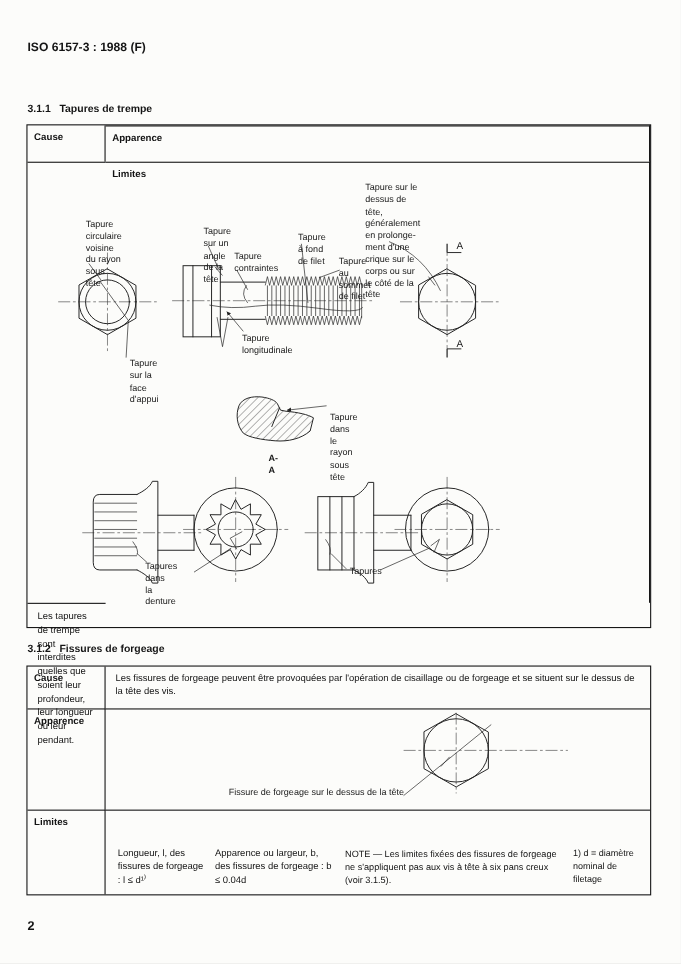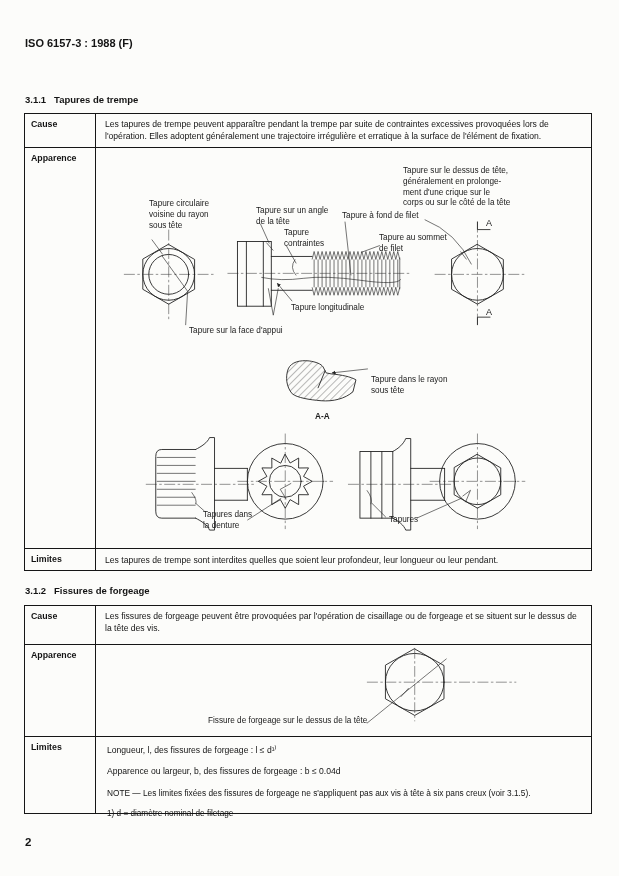--- a/index.html
+++ b/index.html
@@ -9,42 +9,41 @@
   .doc-header{font-weight:bold;font-size:11px;white-space:pre;}
   .sec-head{font-weight:bold;font-size:9.5px;white-space:pre;}
   .spec-table{position:absolute;left:24px;width:568px;border:1.6px solid #161616;box-sizing:border-box;display:grid;grid-template-columns:71px 1fr;}
   .cell{box-sizing:border-box;font-size:8.6px;line-height:1.45;}
   .lbl{border-right:1.3px solid #161616;font-weight:bold;padding:4px 6px;font-size:8.8px;}
   .txt{padding:4px 9px;}
   .rowline{border-top:1.3px solid #161616;}
   .fig-cell{position:relative;padding:0;}
   .fig-label{position:absolute;font-size:8.2px;line-height:1.32;white-space:pre-line;color:#1a1a1a;}
   .fig-svg{position:absolute;left:0;top:0;}
-  .limits2{display:flex;flex-direction:column;gap:9px;padding:7px 11px;}
+  .limits2{display:flex;flex-direction:row;gap:9px;padding:7px 11px;align-items:flex-end;}
   .limits2 .ln{font-size:8.6px;}
   .limits2 .ln-note{font-size:8.3px;}
   .limits2 .ln-foot{font-size:8.2px;}
   .pagenum{font-weight:bold;font-size:11.5px;}
   svg{display:block;}
   .stroke{stroke:#242424;stroke-width:0.9;fill:none;stroke-linecap:round;}
   .thin{stroke:#2a2a2a;stroke-width:0.65;fill:none;}
   .cl{stroke:#3a3a3a;stroke-width:0.55;fill:none;stroke-dasharray:11 2.5 2.5 2.5;}
 </style>
 </head>
 <body>
 
 <div id="page">
 
   <div class="abs doc-header" style="left:25px;top:37px;">ISO 6157-3 : 1988 (F)</div>
 
   <div class="abs sec-head" style="left:25px;top:94px;">3.1.1   Tapures de trempe</div>
 
   <div class="spec-table" style="top:113px;grid-template-rows:33px 401px 22px;">
     <div class="cell lbl">Cause</div>
-    <div class="cell txt">Les tapures de trempe peuvent apparaître pendant la trempe par suite de contraintes excessives provoquées lors de l'opération. Elles adoptent généralement une trajectoire irrégulière et erratique à la surface de l'élément de fixation.</div>
 
     <div class="cell lbl rowline">Apparence</div>
     <div class="cell rowline fig-cell">
       <svg class="fig-svg" width="495" height="399" viewBox="0 0 497 401" preserveAspectRatio="none">
         <defs>
           <pattern id="hatch" width="5" height="5" patternUnits="userSpaceOnUse" patternTransform="rotate(45)">
             <line x1="0" y1="0" x2="0" y2="5" stroke="#3a3a3a" stroke-width="0.7"></line>
           </pattern>
           <marker id="arw" markerWidth="7" markerHeight="7" refX="5.5" refY="3" orient="auto">
             <path d="M0,0 L6,3 L0,6 Z" fill="#222"></path>

